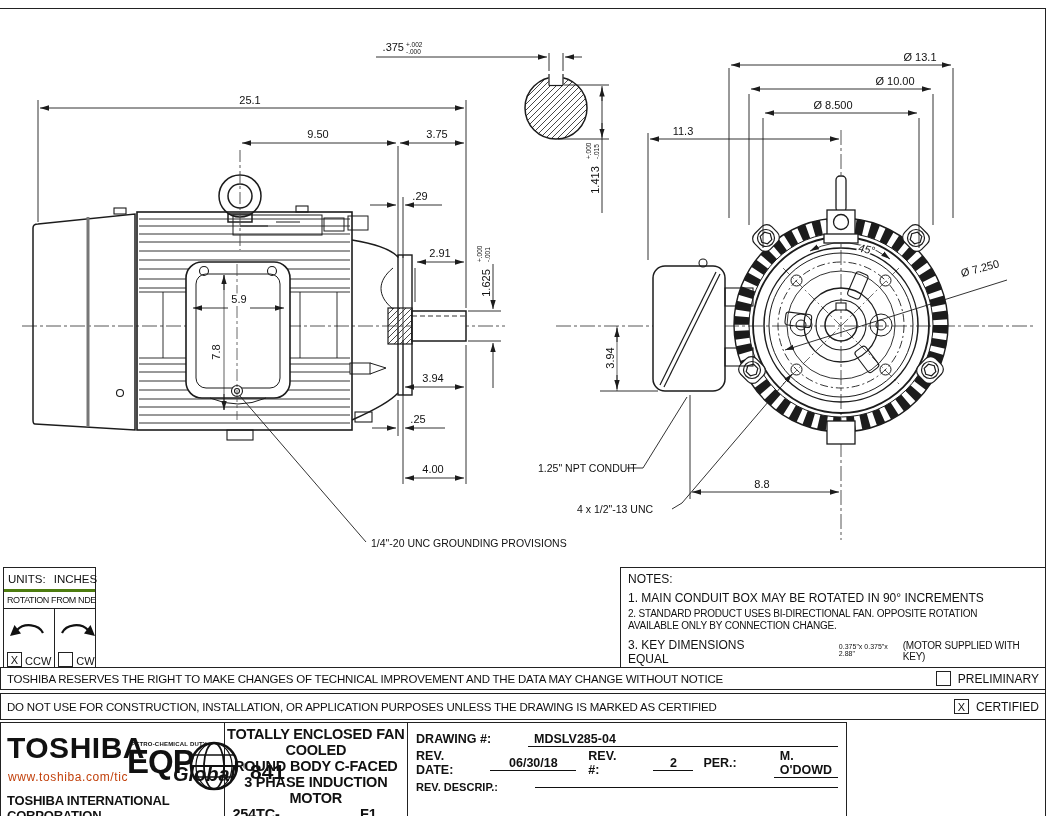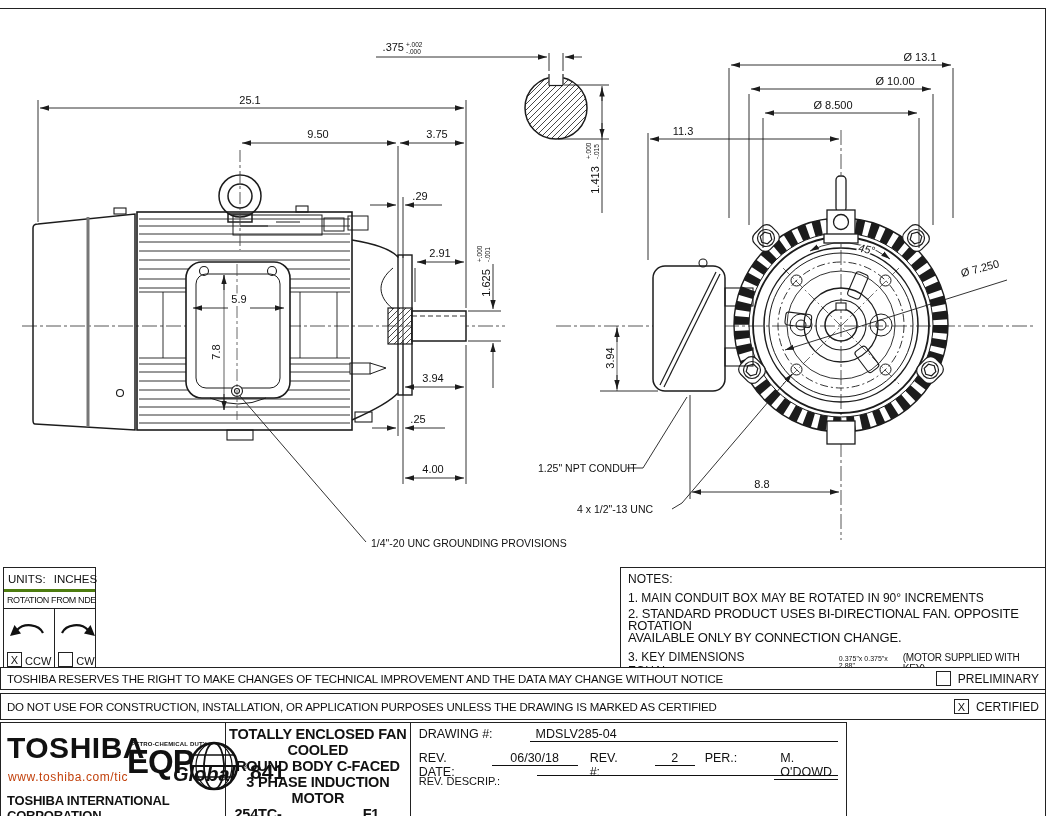--- a/index.html
+++ b/index.html
@@ -21,40 +21,40 @@
            display:flex;align-items:center;padding:0 3px;white-space:nowrap;}
   .rot-cols{display:flex;height:61px;}
   .rot-col{flex:1;display:flex;flex-direction:column;justify-content:space-between;
            align-items:flex-start;padding:3px;}
   .rot-col+.rot-col{border-left:1px solid #222;}
   .chk-line{display:flex;align-items:flex-end;gap:3px;font-size:11px;}
   .chk{width:15px;height:15px;border:1.5px solid #222;box-sizing:border-box;
        display:flex;align-items:center;justify-content:center;font-size:11px;}
   .notes-box{left:620px;top:567px;width:426px;height:101px;padding:4px 7px;font-size:12px;}
   .notes-box .n1{margin-top:5px;}
-  .notes-box .n2{font-size:13px;letter-spacing:-.2px;margin-top:3px;line-height:12px;}
+  .notes-box .n2{font-size:10px;letter-spacing:-.2px;margin-top:3px;line-height:12px;}
   .note3{display:flex;align-items:baseline;margin-top:6px;}
   .note3 .k{font-size:12px;}
   .note3 .sz{font-size:7px;margin-left:58px;}
   .note3 .mk{font-size:10px;letter-spacing:-.2px;}
   .legal{left:0;top:667px;width:1046px;height:23px;display:flex;align-items:center;
          font-size:11.5px;letter-spacing:-.2px;padding:0 6px;}
   .legal2{top:693px;height:27px;}
   .legal .spacer{flex:1;}
   .legal .lbl{margin-left:7px;font-size:12px;letter-spacing:0;}
   
   .tblock{left:0;top:722px;width:847px;height:94px;border:1.5px solid #222;border-bottom:none;
           display:flex;}
   .tb-left{width:340px;position:relative;border-right:1.5px solid #222;}
   .tb-mid{width:279px;border-right:1.5px solid #222;display:flex;flex-direction:column;
           justify-content:space-around;text-align:center;font-size:14.5px;font-weight:bold;
           padding:3px 0;letter-spacing:-.2px;}
   .tb-mid .l4{display:flex;justify-content:flex-start;gap:42px;}
   .tb-right{flex:1;padding:4px 8px 0 8px;font-size:12.5px;}
-  .tr-row{display:flex;align-items:flex-start;height:24px;}
+  .tr-row{display:flex;align-items:center;height:24px;font-weight:bold;}
   .tr-row .u{border-bottom:1.2px solid #111;padding:0 6px;margin-left:37px;}
   .tr-row .grow{flex:1;}
   .toshiba-big{position:absolute;left:6px;top:8px;font-size:30px;font-weight:bold;
                letter-spacing:.5px;}
   .toshiba-url{position:absolute;left:7px;top:47px;font-size:12px;color:#c2410c;
                letter-spacing:.6px;}
   .toshiba-corp{position:absolute;left:6px;top:70px;font-size:13px;font-weight:bold;
                 letter-spacing:-.2px;}
   .eqp{position:absolute;left:126px;top:18px;width:210px;height:52px;}
   .eqp .petro{position:absolute;left:4px;top:0;font-size:6px;font-weight:bold;letter-spacing:.2px;}

